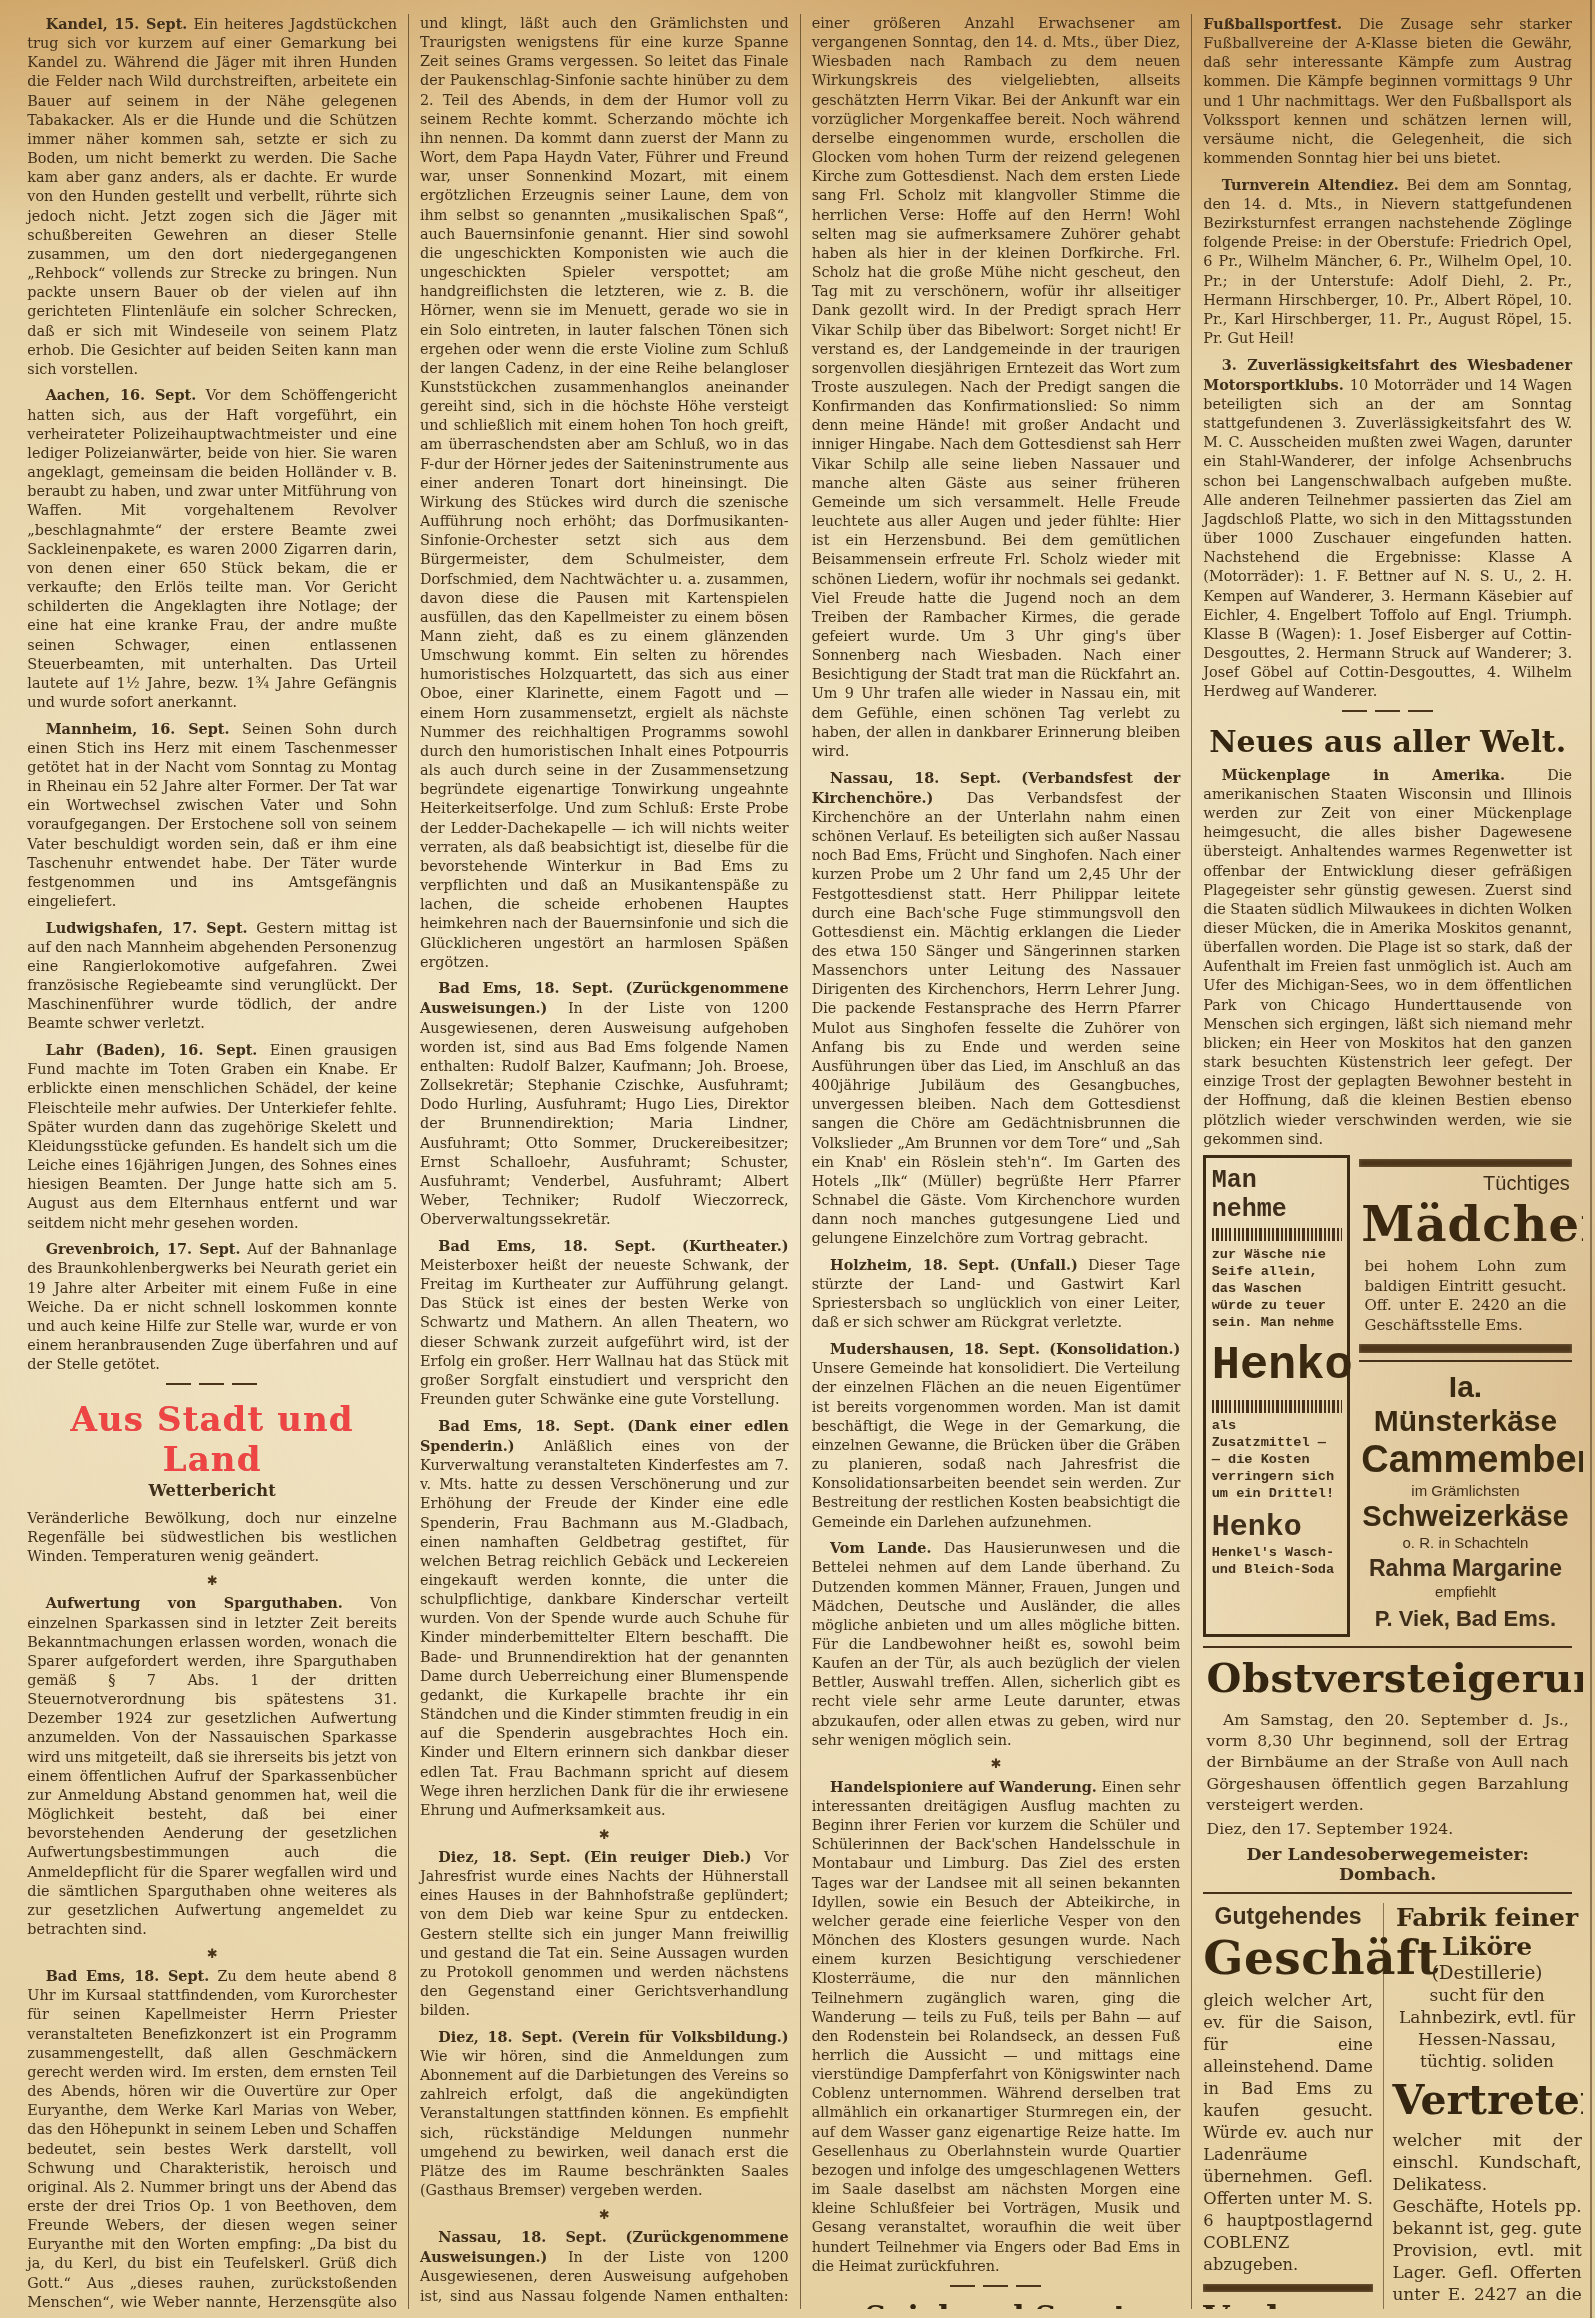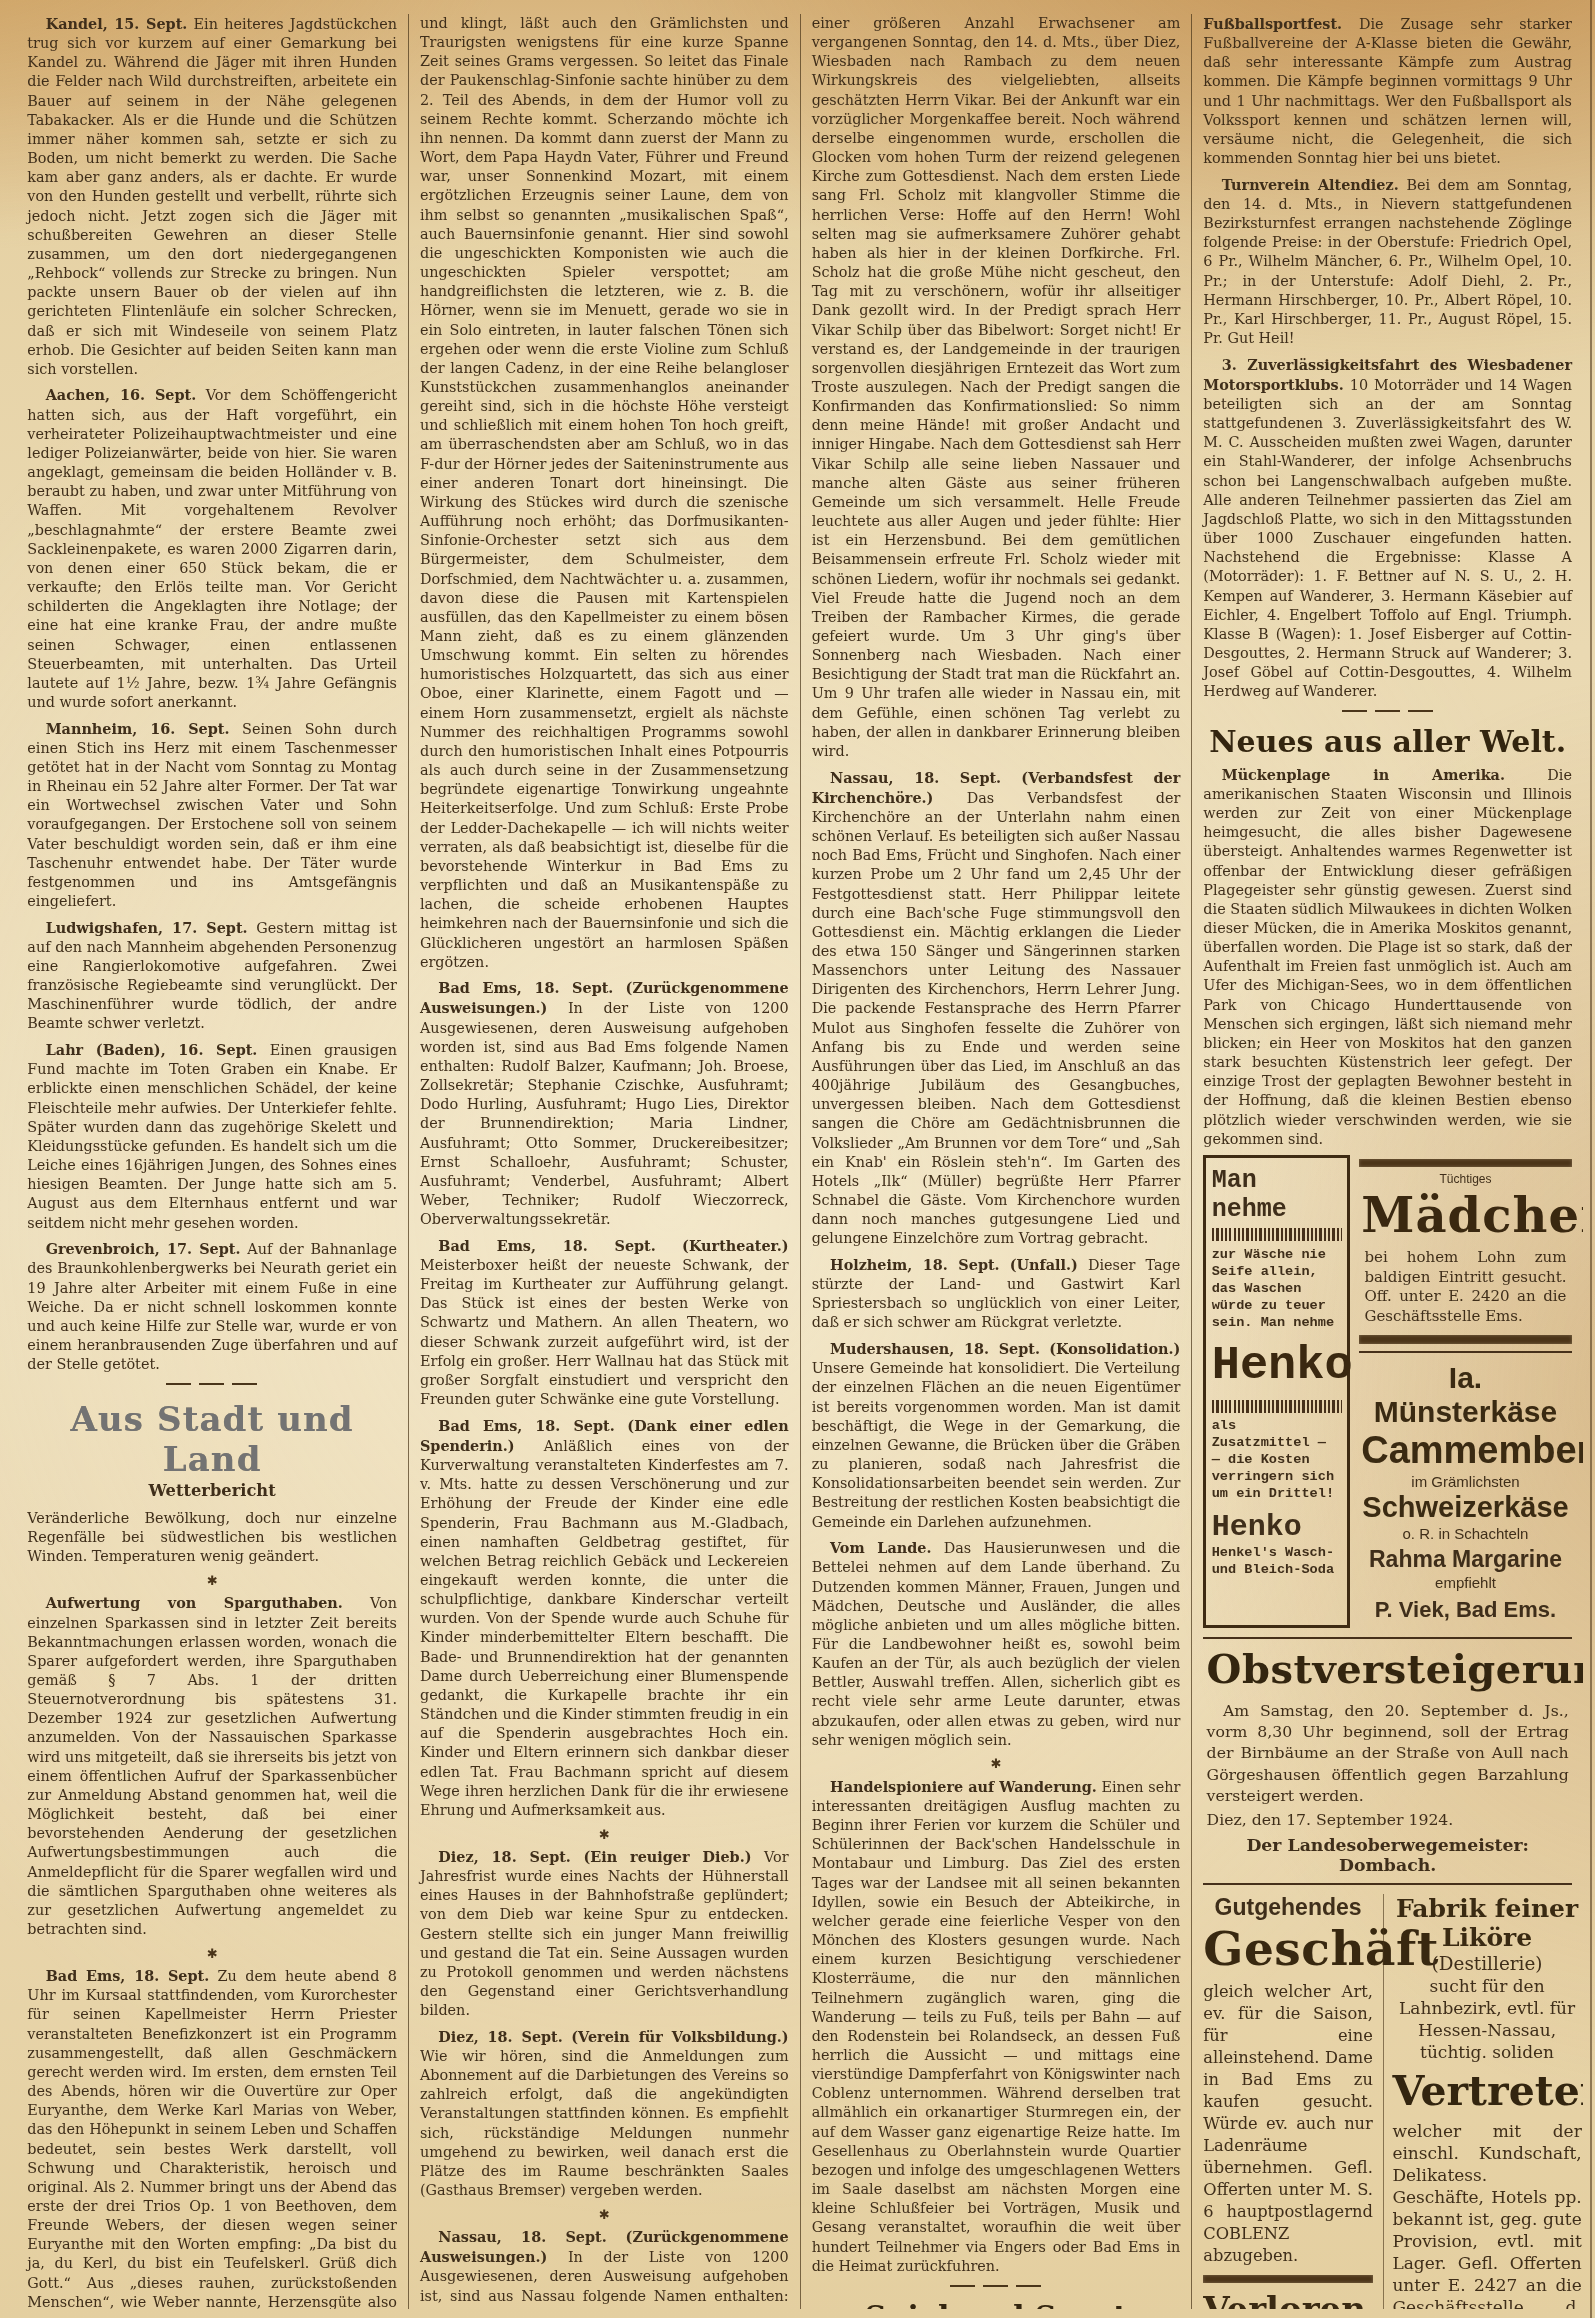--- a/index.html
+++ b/index.html
@@ -15,21 +15,21 @@
   }
   .page{position:absolute;inset:0;padding:14px 13px 9.8px 16.3px;box-sizing:border-box;display:flex;}
   .col{width:25%;padding:0 11px;box-sizing:border-box;overflow:hidden;height:100%;}
   .col + .col{border-left:1.1px solid rgba(72,52,24,.7);}
   .edge{position:absolute;top:0;right:4.3px;width:1.6px;height:100%;background:rgba(70,48,20,.55);}
 
   p.art{font-size:14.4px;line-height:1.33;text-align:justify;margin:0 0 6.5px;text-indent:18.4px;}
   p.cont{text-indent:0;}
   .dl{font-weight:bold;}
 
-  h2.section{font-weight:bold;font-size:34px;text-align:center;margin:14px 0 2.2px;letter-spacing:1.1px;color:#737373;text-shadow:0 0 0.5px rgba(51,37,15,.4);}
+  h2.section{font-weight:bold;font-size:34px;text-align:center;margin:14px 0 2.2px;letter-spacing:1.1px;color:#ef4444;text-shadow:0 0 0.5px rgba(51,37,15,.4);}
   h3.sub{text-align:center;font-size:16.3px;font-weight:bold;margin:0 0 8.7px;}
   h2.section2{font-weight:bold;font-size:30px;text-align:center;margin:12px 0 5.4px;color:#33250f;}
 
   .sep-dash{height:2.2px;width:92px;margin:8.7px auto;background:repeating-linear-gradient(90deg,#4a351a 0 25px,transparent 25px 33px);}
   .sep-star{text-align:center;font-size:13px;margin:3.3px 0 5.4px;color:#4a351a;}
 
   
   .ads-zone{margin-top:5.4px;}
   .ads-row{display:flex;gap:8.7px;align-items:stretch;}
   .bar-heavy{height:8.7px;background:#4c3519;box-shadow:inset 0 0 3.3px rgba(240,220,180,.35);margin:3.3px 0;}
@@ -37,21 +37,21 @@
 
   .ad-henko{width:147px;flex:0 0 147px;border:3.8px solid #3e2b13;padding:7.6px 5.4px;text-align:left;box-sizing:border-box;font-family:Liberation Mono, monospace;}
   .ad-henko .mn{font-weight:bold;font-size:25px;}
   .ad-henko .sm{font-size:13.6px;font-weight:bold;line-height:1.25;margin:5.4px 0;}
   .ad-henko .big{font-weight:bold;font-size:47px;margin:7.6px 0;color:#3a2810;}
   .ad-henko .big2{font-weight:bold;font-size:30px;margin:6.5px 0 1.1px;}
   .ad-henko .ft{font-size:13.6px;font-weight:bold;line-height:1.25;}
 
   .right-ads{flex:1;min-width:0;}
   .ad-maedchen{text-align:center;padding:1.1px 2.2px 5.4px;}
-  .ad-maedchen .t1{font-size:12px;font-family:"Liberation Sans",sans-serif;}
+  .ad-maedchen .t1{font-size:20px;font-family:"Liberation Sans",sans-serif;text-align:right;}
   .ad-maedchen .t2{font-size:48px;font-weight:bold;margin:1.1px 0 5.4px;letter-spacing:1.1px;color:#3a2810;}
   .ad-maedchen .t3{font-size:15px;text-align:justify;line-height:1.3;padding:0 3.3px;}
 
   .ad-kaese{border-top:2.2px solid #46301a;text-align:center;padding:7.6px 2.2px 5.4px;margin-top:7.6px;font-family:"Liberation Sans",sans-serif;}
   .ad-kaese .b1{font-size:30px;font-weight:bold;color:#3a2a12;}
   .ad-kaese .b2{font-size:38px;font-weight:bold;color:#3a2a12;}
   .ad-kaese .s1{font-size:15px;margin:1.1px 0;}
   .ad-kaese .b3{font-size:29px;font-weight:bold;color:#3a2a12;}
   .ad-kaese .b4{font-size:23px;font-weight:bold;margin-top:4.3px;}
   .ad-kaese .s2{font-size:15px;margin:1.1px 0;}

